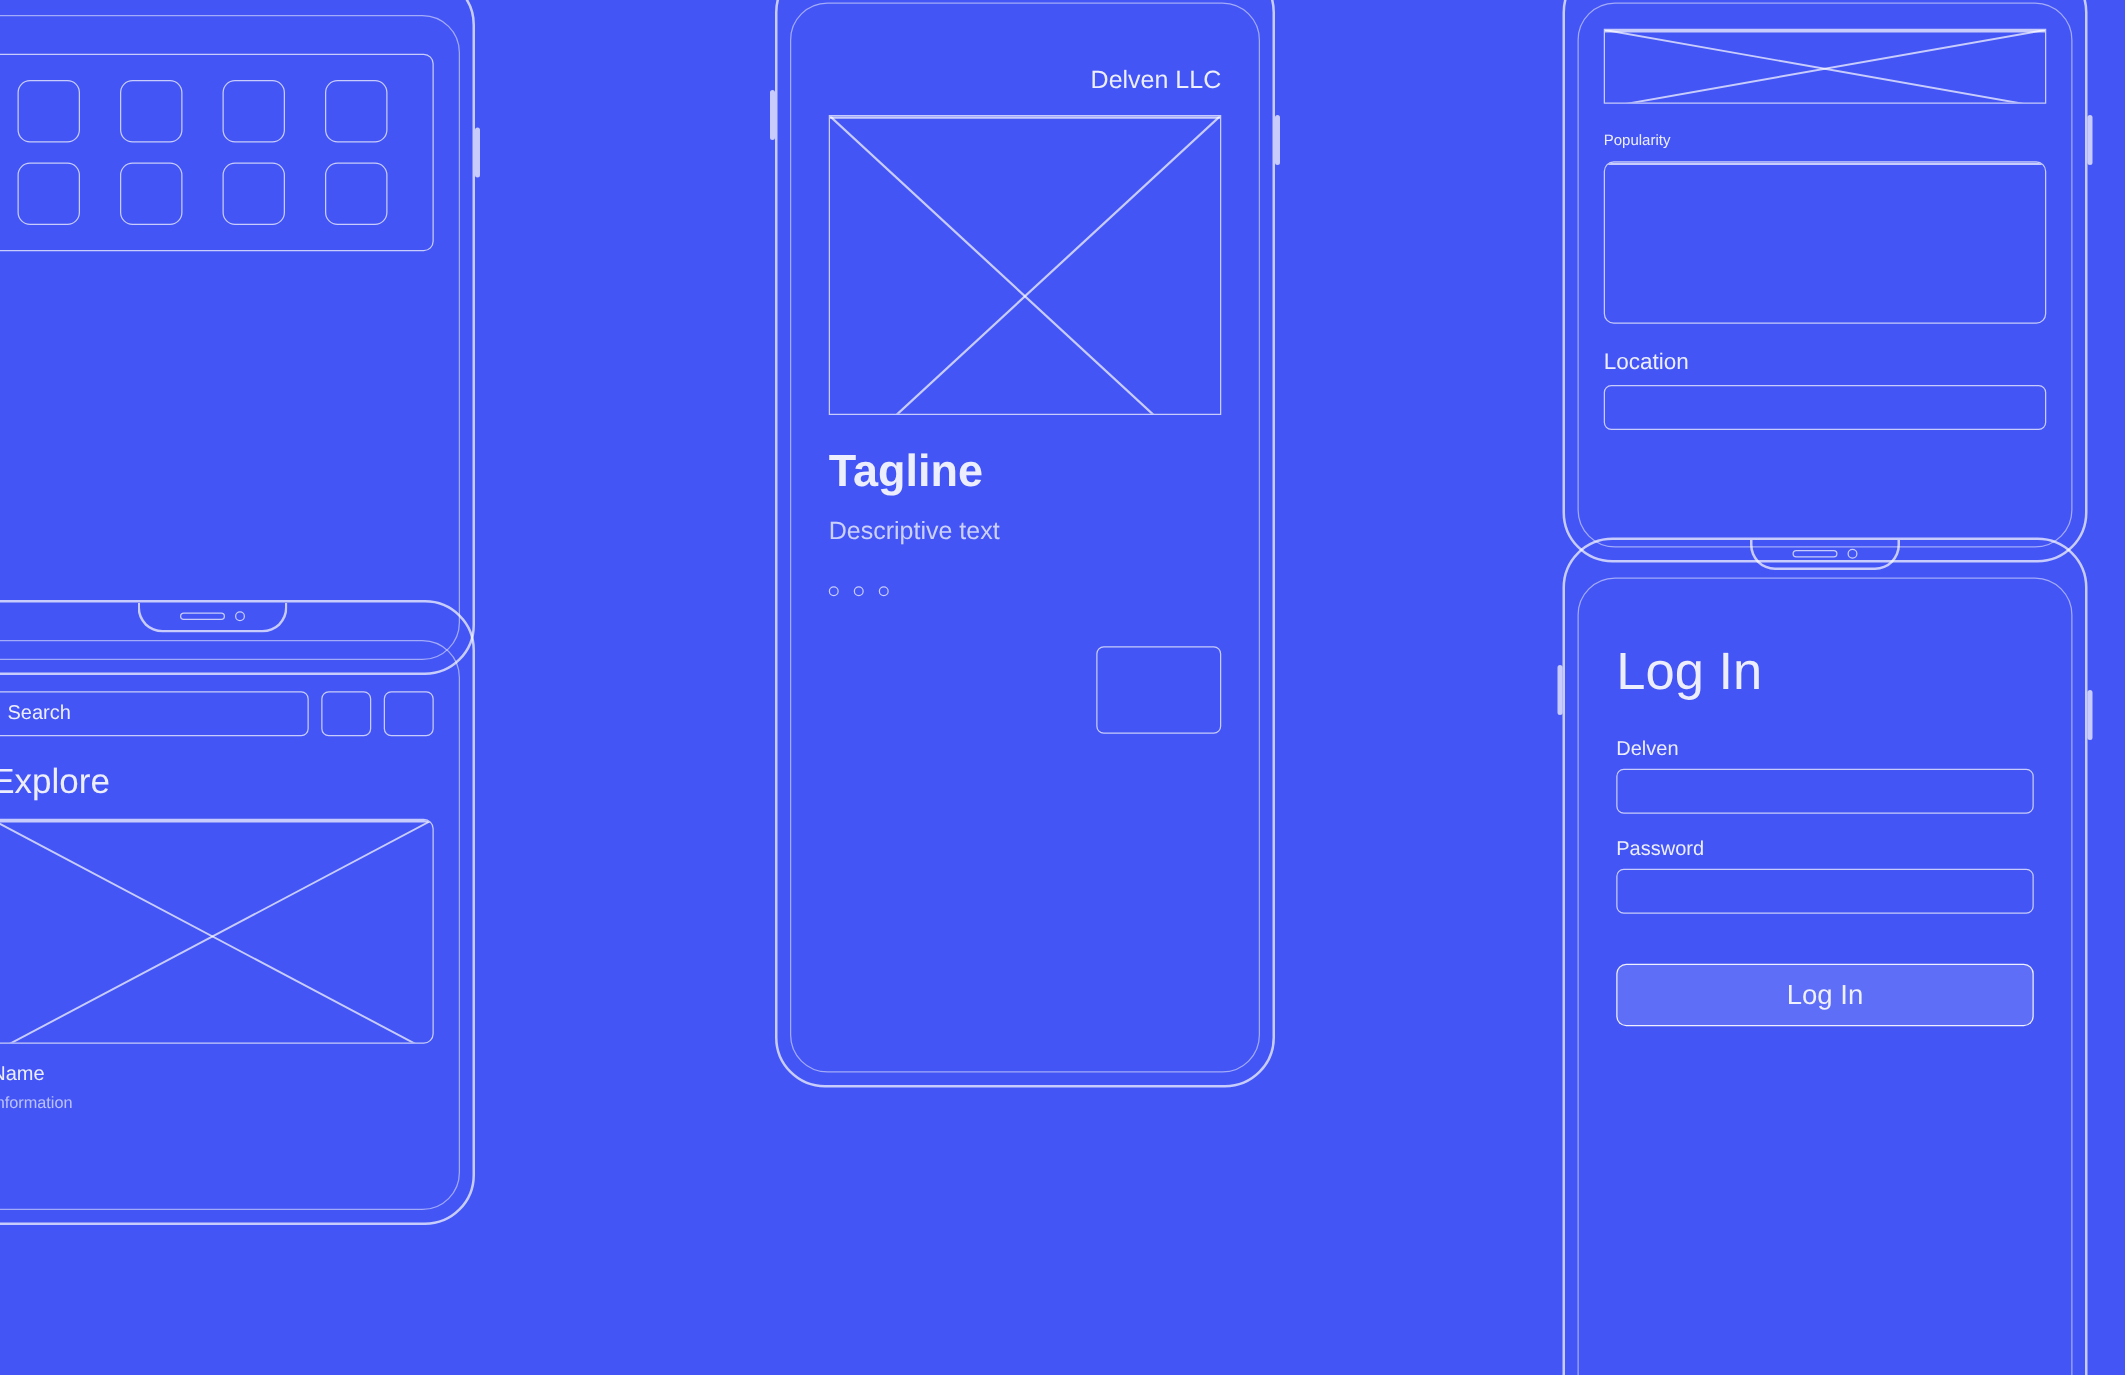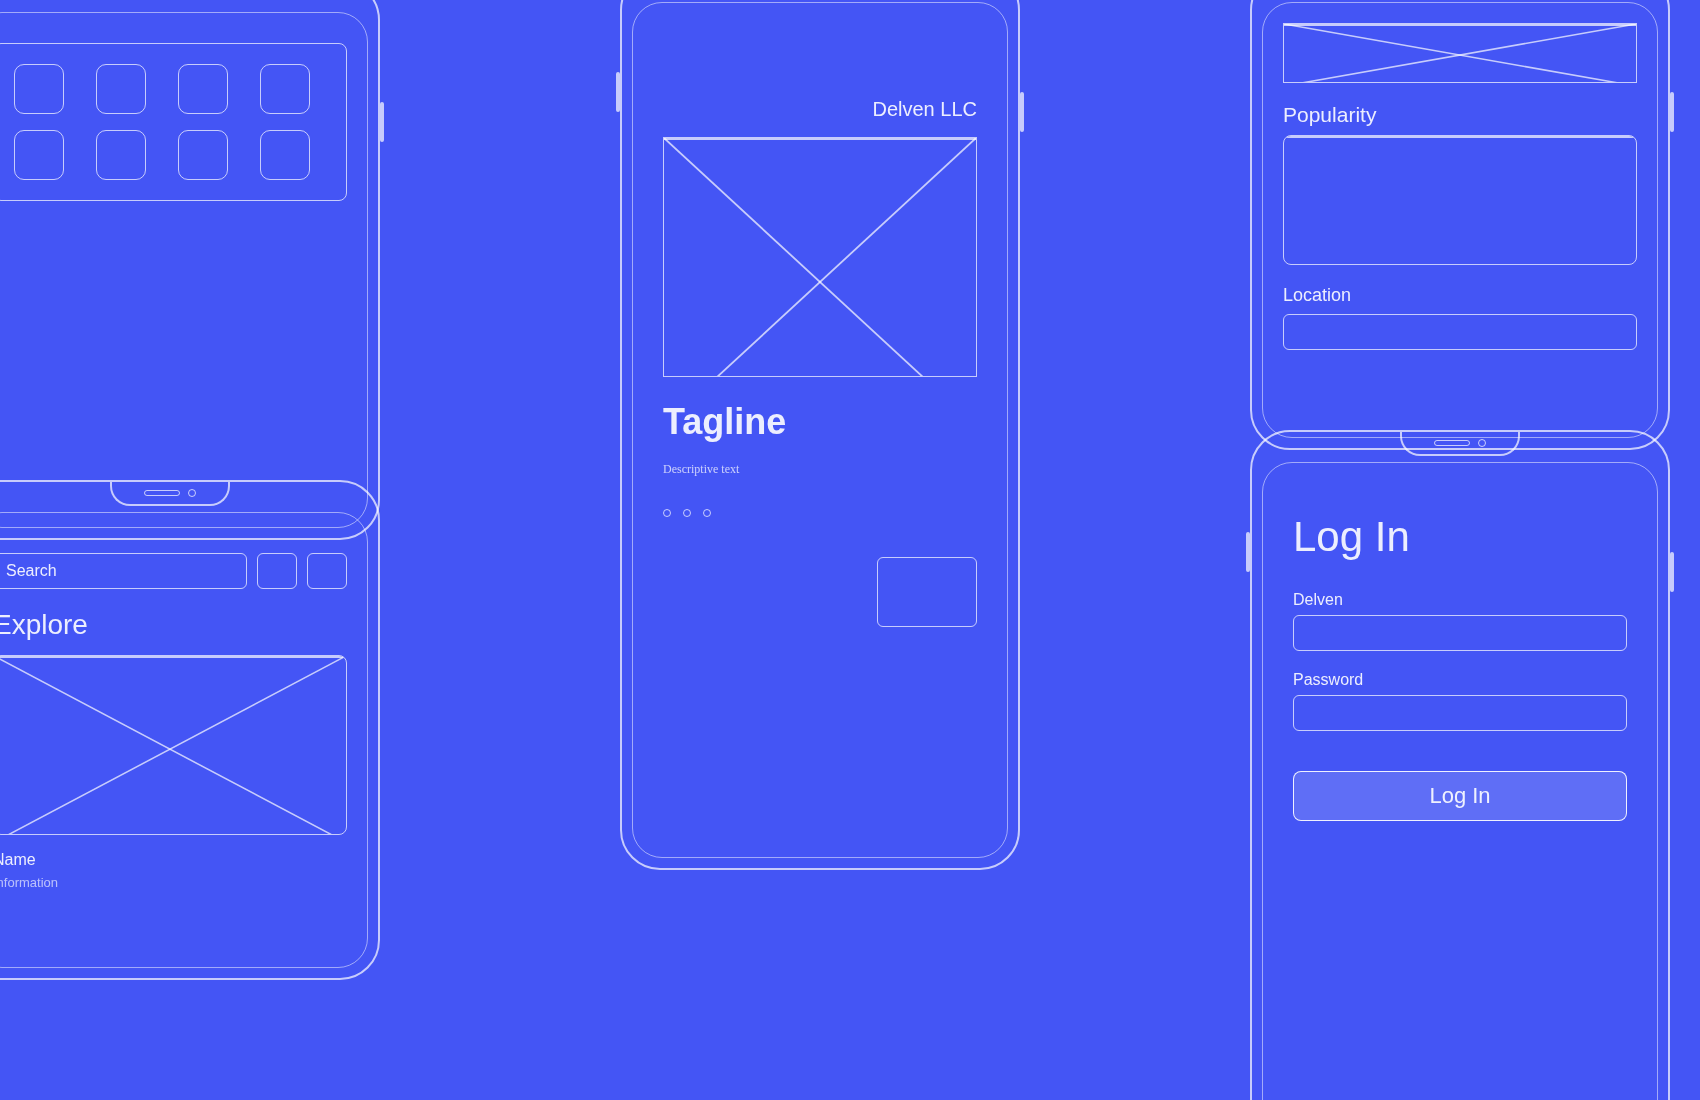--- a/index.html
+++ b/index.html
@@ -232,37 +232,37 @@
     </div>
   </div>
 </div>
 
 <div class="phone-frame phone-center">
 
   <div class="side-button side-button-left"></div>
   <div class="side-button side-button-right"></div>
   <div class="phone-screen">
     <div style="padding: 50px 30px 30px;">
-      <div style="text-align: right; margin-bottom: 16px; margin-top: 45px;">
+      <div style="text-align: right; margin-bottom: 16px;">
         <span class="wireframe-text" style="font-size: 20px;">Delven LLC</span>
       </div>
 
       <div class="wireframe-box" style="width: 100%; height: 240px; margin-bottom: 24px;">
         <svg class="wireframe-x" viewBox="0 0 260 240" preserveAspectRatio="none">
           <line x1="0" y1="0" x2="260" y2="240" stroke="rgba(255,255,255,0.7)" stroke-width="1.5"></line>
           <line x1="260" y1="0" x2="0" y2="240" stroke="rgba(255,255,255,0.7)" stroke-width="1.5"></line>
         </svg>
       </div>
 
       <div style="margin-bottom: 16px;">
         <span class="wireframe-text" style="font-size: 36px; font-weight: 700;">Tagline</span>
       </div>
 
       <div style="margin-bottom: 32px; margin-top: 16px;">
-        <span class="wireframe-text" style="font-size: 12px; opacity: 0.8; font-family: Liberation Serif, serif;">Descriptive text</span>
+        <span class="wireframe-text" style="font-size: 20px; opacity: 0.8;">Descriptive text</span>
       </div>
 
       <div class="dots-container" style="margin-bottom: 40px;">
         <div class="dot"></div>
         <div class="dot"></div>
         <div class="dot"></div>
       </div>
 
       <div style="display: flex; justify-content: flex-end;">
         <div class="wireframe-button-rect" style="width: 100px; height: 70px;"></div>
@@ -277,21 +277,21 @@
     <div style="padding: 20px 20px 20px;">
 
       <div class="wireframe-box" style="width: 100%; height: 60px; margin-bottom: 20px;">
         <svg class="wireframe-x" viewBox="0 0 340 60" preserveAspectRatio="none">
           <line x1="0" y1="0" x2="340" y2="60" stroke="rgba(255,255,255,0.7)" stroke-width="1.5"></line>
           <line x1="340" y1="0" x2="0" y2="60" stroke="rgba(255,255,255,0.7)" stroke-width="1.5"></line>
         </svg>
       </div>
 
       <div style="margin-bottom: 8px;">
-        <span class="wireframe-text" style="font-size: 21px;">Popularity</span>
+        <span class="wireframe-text" style="font-size: 12px;">Popularity</span>
       </div>
 
       <div class="wireframe-box" style="width: 100%; height: 130px; margin-bottom: 20px; border-radius: 8px;">
       </div>
 
       <div style="margin-bottom: 8px; margin-top: 17px;">
         <span class="wireframe-text" style="font-size: 18px;">Location</span>
       </div>
 
       <div class="wireframe-input"></div>

